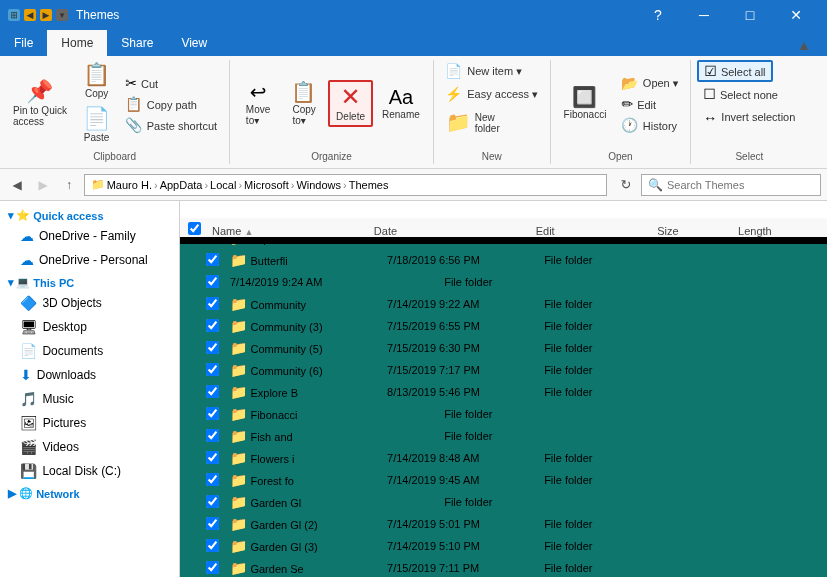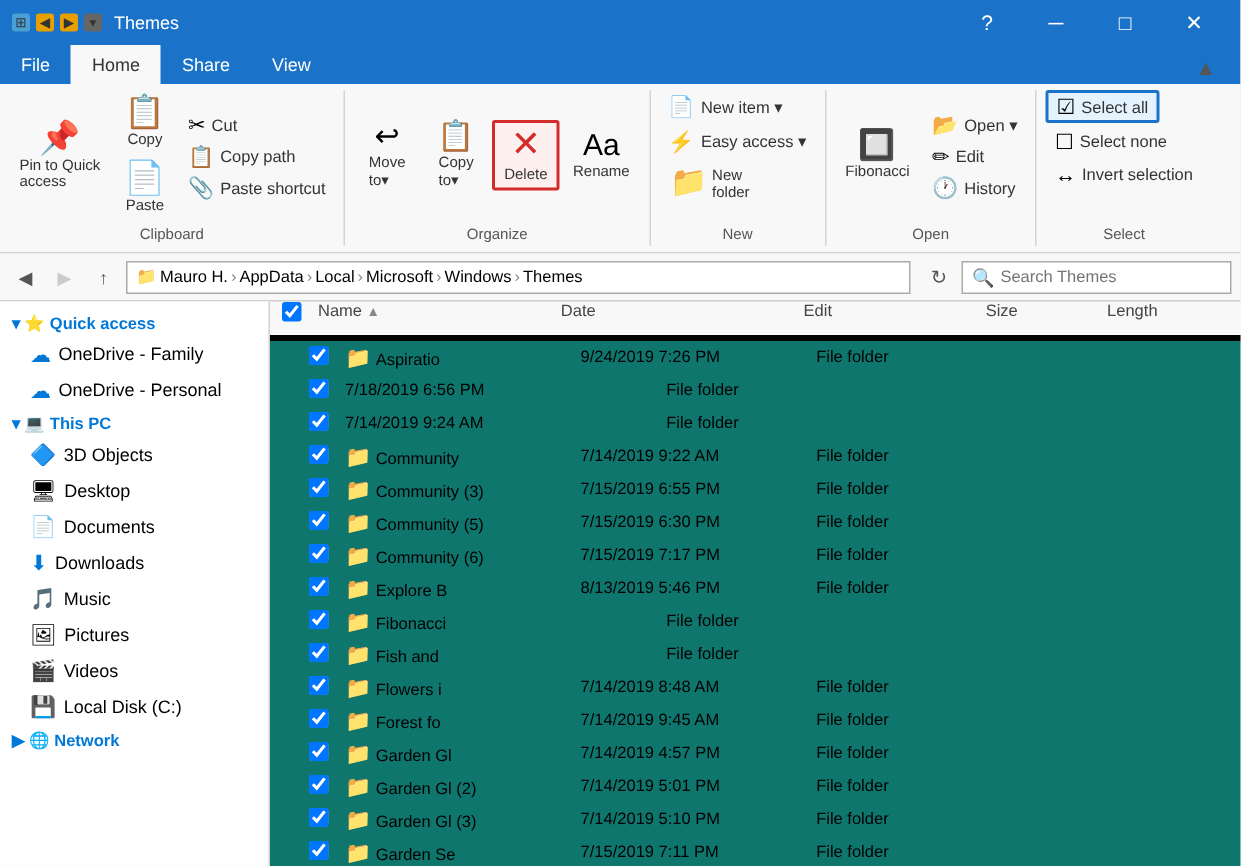--- a/index.html
+++ b/index.html
@@ -54,21 +54,21 @@
 
     
     .sidebar { width: 180px; background: white; border-right: 1px solid #d0d0d0; overflow-y: auto; padding: 4px 0; }
     .sidebar-item { display: flex; align-items: center; padding: 3px 8px 3px 12px; cursor: pointer; font-size: 12px; gap: 5px; height: 24px; }
     .sidebar-section { padding: 4px 0 2px 8px; font-size: 11px; color: #0078d7; font-weight: bold; display: flex; align-items: center; gap: 3px; cursor: pointer; }
     .sidebar-icon { font-size: 14px; }
     .sidebar-sub { padding-left: 20px; }
 
     
     .file-list-container { flex: 1; background: white; overflow-y: auto; }
-    .file-list-header { display: flex; align-items: flex-start; padding: 0 8px; height: 26px; border-bottom: 4px solid #000000; background: #f8f8f8; font-size: 11px; color: #444; position: sticky; top: 0; z-index: 1; }
+    .file-list-header { display: flex; align-items: flex-end; padding: 0 8px; height: 26px; border-bottom: 7px solid #000000; background: #f8f8f8; font-size: 11px; color: #444; position: sticky; top: 17px; z-index: 1; }
     .file-col-check { width: 24px; }
     .file-col-name { flex: 2; min-width: 120px; }
     .file-col-date { flex: 2; min-width: 130px; }
     .file-col-type { flex: 1.5; min-width: 80px; }
     .file-col-size { flex: 1; min-width: 60px; }
     .file-col-length { flex: 1; min-width: 60px; }
     .file-row { display: flex; align-items: center; padding: 0 8px; height: 22px; font-size: 11px; cursor: pointer; }
     .file-row.selected { background: #0f766e; padding-left: 26px; }
     .file-folder-icon { color: #ffc000; font-size: 14px; margin-right: 3px; }
 
@@ -340,20 +340,23 @@
     </div>
     <div class="file-col-date">9/24/2019 7:26 PM</div>
     <div class="file-col-type">File folder</div>
     <div class="file-col-size"></div>
     <div class="file-col-length"></div>
   </div>
         <div class="file-row selected">
     <div class="file-col-check">
       <input type="checkbox" checked="" style="">
     </div>
+    <div class="file-col-name">
+      <span class="file-folder-icon">📁</span>Butterfli
+    </div>
     <div class="file-col-date">7/18/2019 6:56 PM</div>
     <div class="file-col-type">File folder</div>
     <div class="file-col-size"></div>
     <div class="file-col-length"></div>
   </div>
         <div class="file-row selected">
     <div class="file-col-check">
       <input type="checkbox" checked="" style="">
     </div>
     <div class="file-col-date">7/14/2019 9:24 AM</div>
@@ -467,21 +470,20 @@
     <div class="file-col-size"></div>
     <div class="file-col-length"></div>
   </div>
         <div class="file-row selected">
     <div class="file-col-check">
       <input type="checkbox" checked="" style="">
     </div>
     <div class="file-col-name">
       <span class="file-folder-icon">📁</span>Garden Gl
     </div>
-    <div class="file-col-date">7/14/2019 4:57 PM</div>
     <div class="file-col-type">File folder</div>
     <div class="file-col-size"></div>
     <div class="file-col-length"></div>
   </div>
         <div class="file-row selected">
     <div class="file-col-check">
       <input type="checkbox" checked="" style="">
     </div>
     <div class="file-col-name">
       <span class="file-folder-icon">📁</span>Garden Gl (2)

